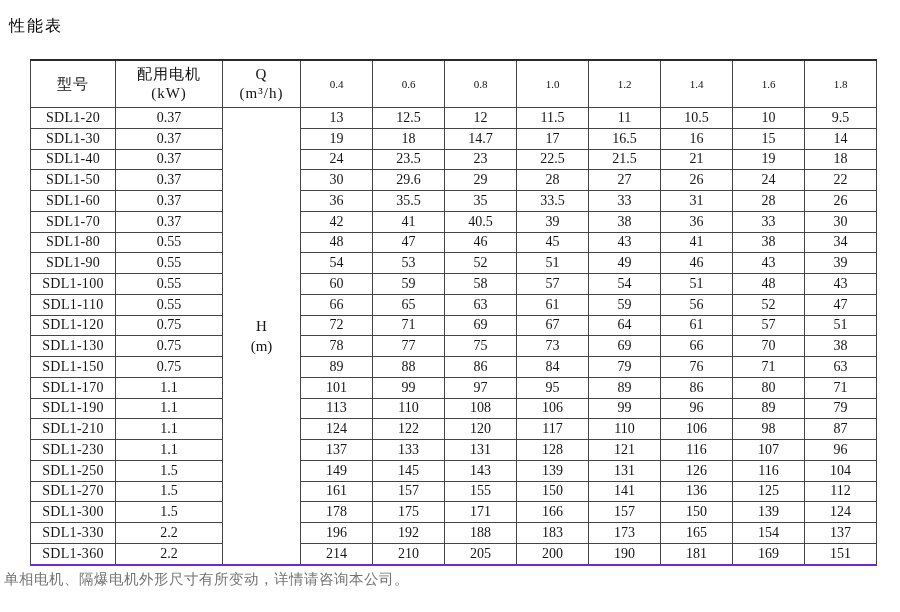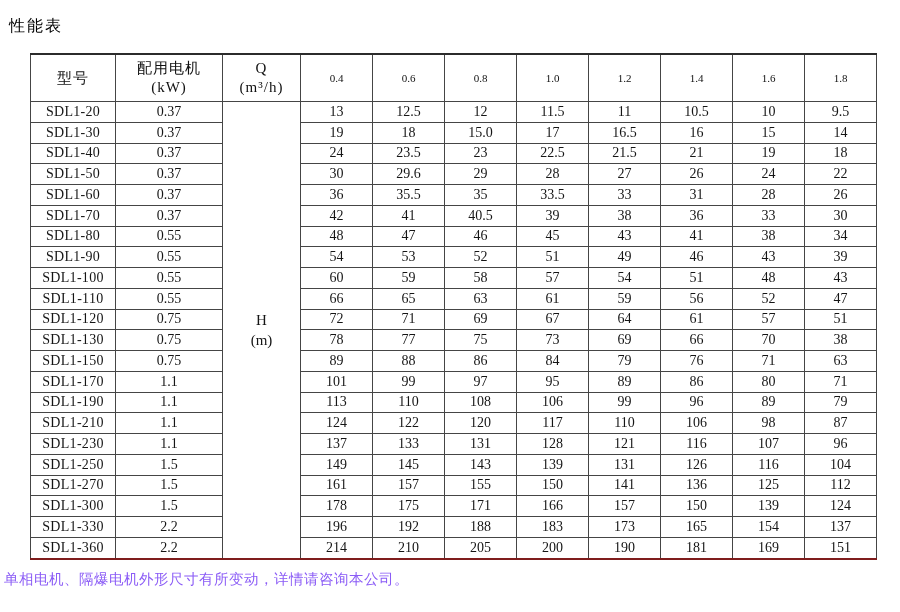--- a/index.html
+++ b/index.html
@@ -6,45 +6,45 @@
   body {
     width:900px; height:612px; background:#ffffff; position:relative;
     font-family:"Liberation Serif", serif; color:#111;
   }
   .page-title {
     position:absolute; left:9px; top:4px;
     font-family:"Liberation Sans", sans-serif;
     font-weight:normal; font-size:16px; color:#000; letter-spacing:2px;margin-top:12px;
   }
   table.perf {
-    position:absolute; left:30px; top:53px;
+    position:absolute; left:30px; top:59px;
     width:847px; height:507px;
     border-collapse:collapse; table-layout:fixed;
     border-top:2px solid #2b2b2b;
-    border-bottom:2px solid #7f1d1d;
+    border-bottom:2px solid #6d28d9;
   }
   table.perf th, table.perf td {
     border:1px solid #454545;
     text-align:center; vertical-align:middle;
     padding:0; overflow:hidden; white-space:nowrap;
   }
   thead th {
     height:46px; font-weight:normal; font-size:15px; color:#111;
   }
   thead th.zh { font-size:15px; letter-spacing:1px; }
   thead th .l { display:block; line-height:1.25; letter-spacing:1px; }
   thead th.num { font-size:11px; }
   tbody td { font-size:14px; line-height:1; color:#151515; }
   td.model-cell { font-size:14px; letter-spacing:0.3px; }
   td.h-unit-cell { font-size:15px; }
   td.h-unit-cell .l { display:block; line-height:1.35; }
   .footnote {
     position:absolute; left:4px; top:570px;
     font-family:"Liberation Sans", sans-serif;
-    font-size:14.5px; color:#8b5cf6; letter-spacing:0.5px;
+    font-size:14.5px; color:#737373; letter-spacing:0.5px;
   }
 </style>
 </head>
 <body>
 
 <div class="page-title">性能表</div>
 
 <table class="perf">
   <colgroup>
     <col style="width:85px">
@@ -97,21 +97,21 @@
         <td>11</td>
         <td>10.5</td>
         <td>10</td>
         <td>9.5</td>
       </tr>
       <tr>
         <td class="model-cell">SDL1-30</td>
         <td class="kw-cell">0.37</td>
         <td>19</td>
         <td>18</td>
-        <td>15.0</td>
+        <td>14.7</td>
         <td>17</td>
         <td>16.5</td>
         <td>16</td>
         <td>15</td>
         <td>14</td>
       </tr>
       <tr>
         <td class="model-cell">SDL1-40</td>
         <td class="kw-cell">0.37</td>
         <td>24</td>

